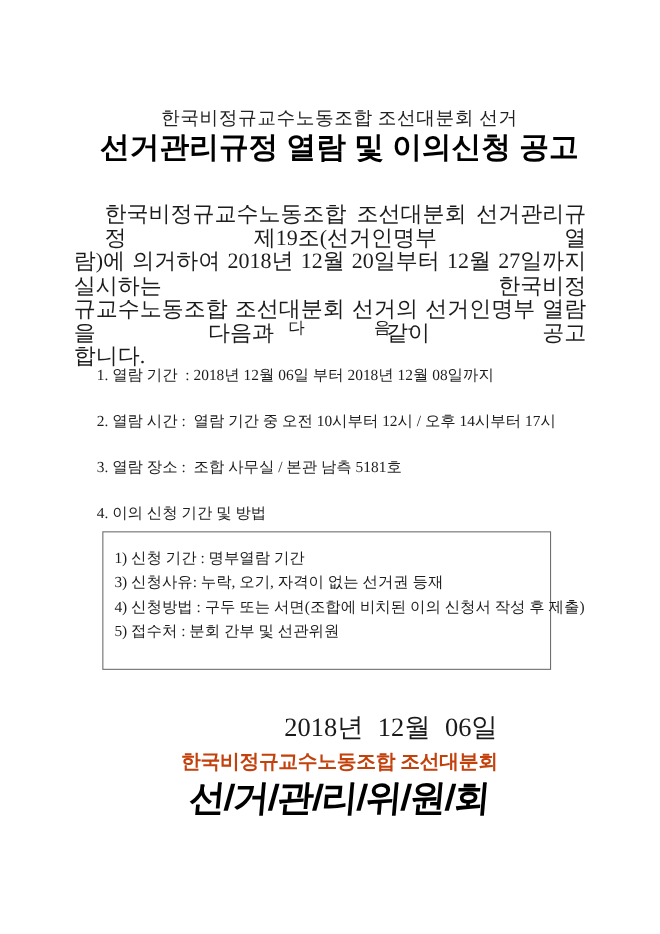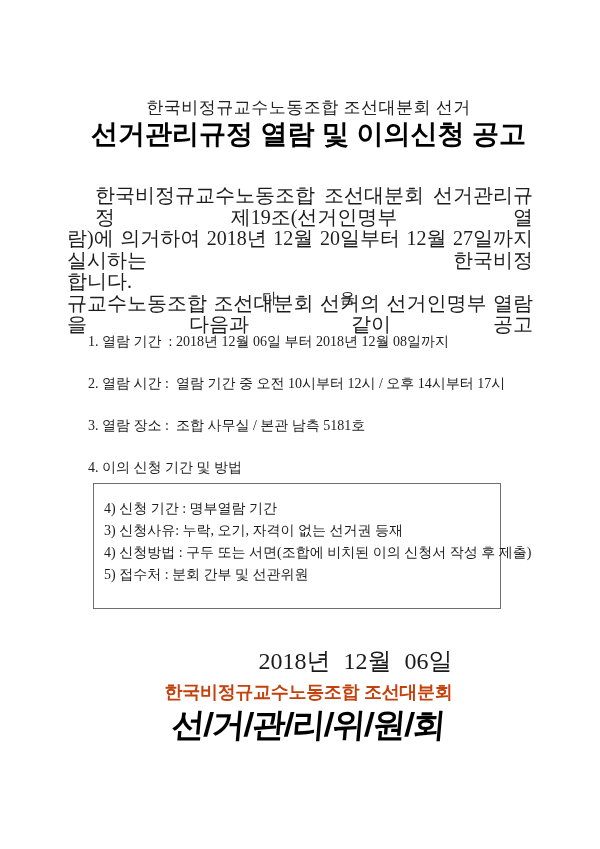--- a/index.html
+++ b/index.html
@@ -97,35 +97,35 @@
 <body>
 
 <div class="page">
 
   <div class="subtitle">한국비정규교수노동조합 조선대분회 선거</div>
   <div class="title">선거관리규정 열람 및 이의신청 공고</div>
 
   <div class="intro">
     <div class="line first">한국비정규교수노동조합 조선대분회 선거관리규정 제19조(선거인명부 열</div>
     <div class="line">람)에 의거하여 2018년 12월 20일부터 12월 27일까지 실시하는 한국비정</div>
+    <div class="line">규교수노동조합 조선대분회 선거의 선거인명부 열람을 다음과 같이 공고</div>
     <div class="line last">합니다.</div>
-    <div class="line">규교수노동조합 조선대분회 선거의 선거인명부 열람을 다음과 같이 공고</div>
   </div>
 
   <div class="daum">- 다    음 -</div>
 
   <div class="items">
     <div class="item">1. 열람 기간  : 2018년 12월 06일 부터 2018년 12월 08일까지</div>
     <div class="item">2. 열람 시간 :  열람 기간 중 오전 10시부터 12시 / 오후 14시부터 17시</div>
     <div class="item">3. 열람 장소 :  조합 사무실 / 본관 남측 5181호</div>
     <div class="item">4. 이의 신청 기간 및 방법</div>
   </div>
 
   <div class="objection-box">
-    <div class="box-line">4) 신청 기간 : 명부열람 기간</div>
+    <div class="box-line">1) 신청 기간 : 명부열람 기간</div>
     <div class="box-line">3) 신청사유: 누락, 오기, 자격이 없는 선거권 등재</div>
     <div class="box-line">4) 신청방법 : 구두 또는 서면(조합에 비치된 이의 신청서 작성 후 제출)</div>
     <div class="box-line">5) 접수처 : 분회 간부 및 선관위원</div>
   </div>
 
   <div class="date-line">2018년 12월 06일</div>
   <div class="org-line">한국비정규교수노동조합 조선대분회</div>
   <div class="committee-line">선/거/관/리/위/원/회</div>
 
 </div>

